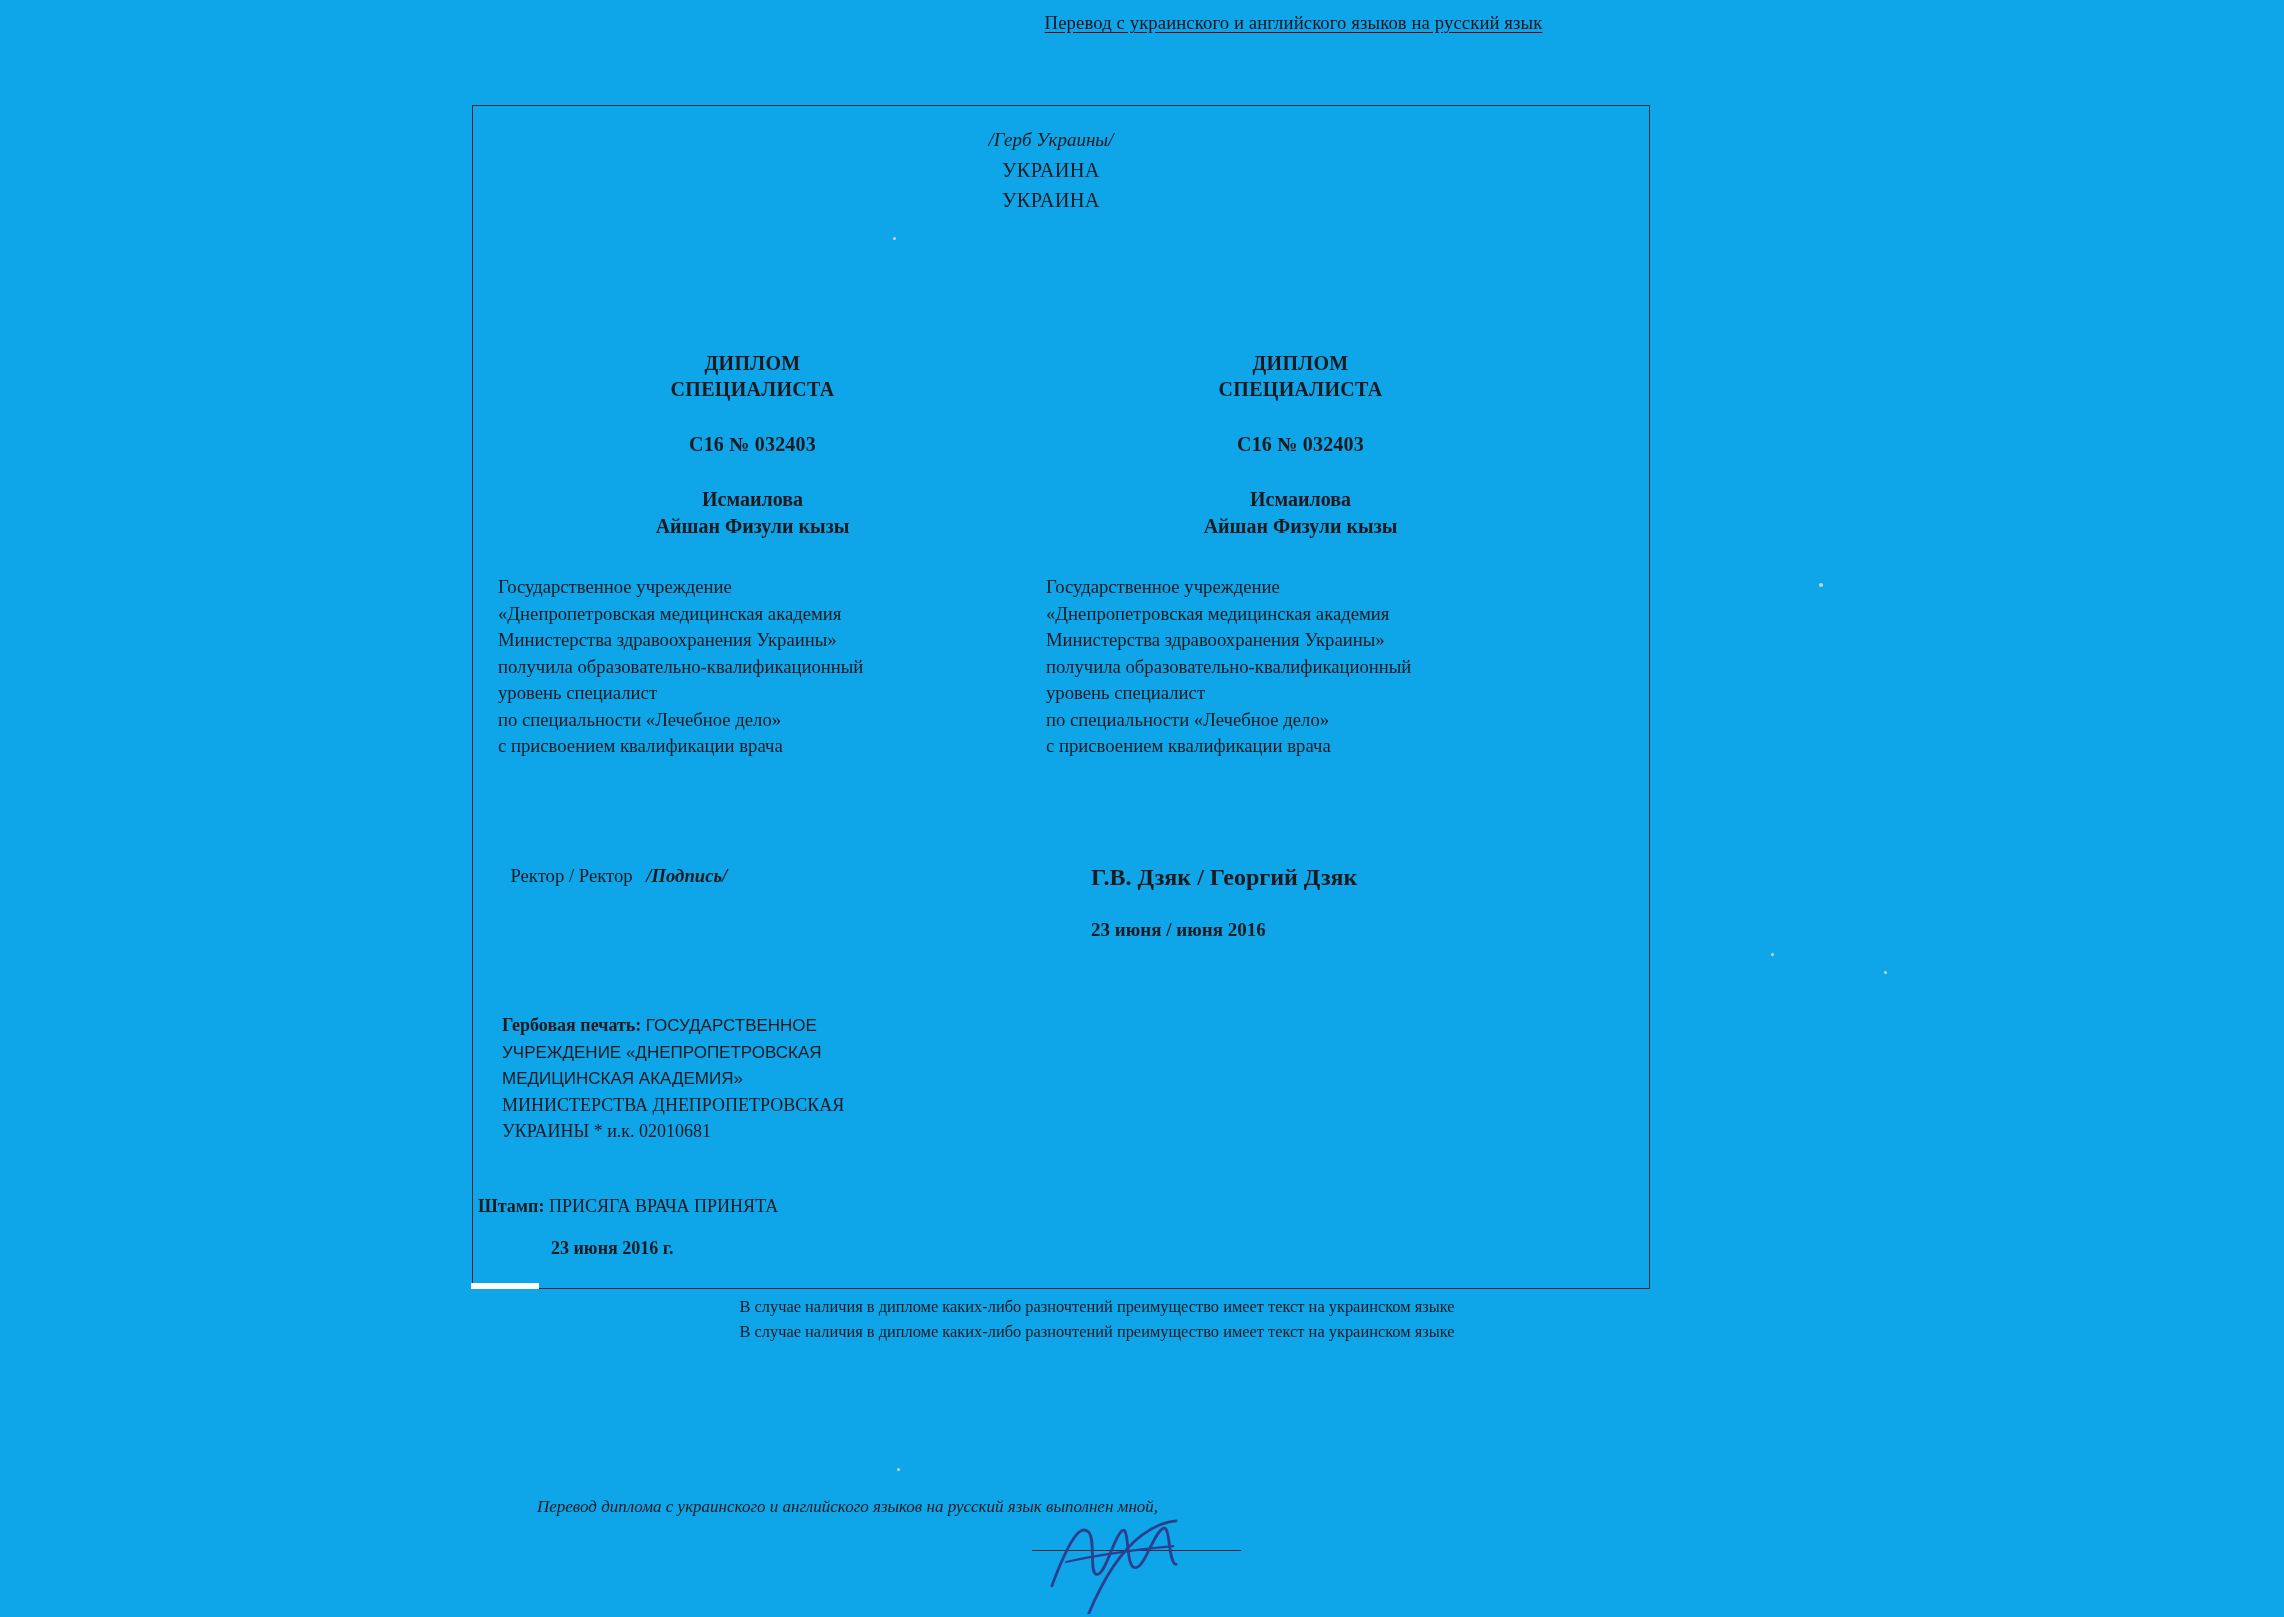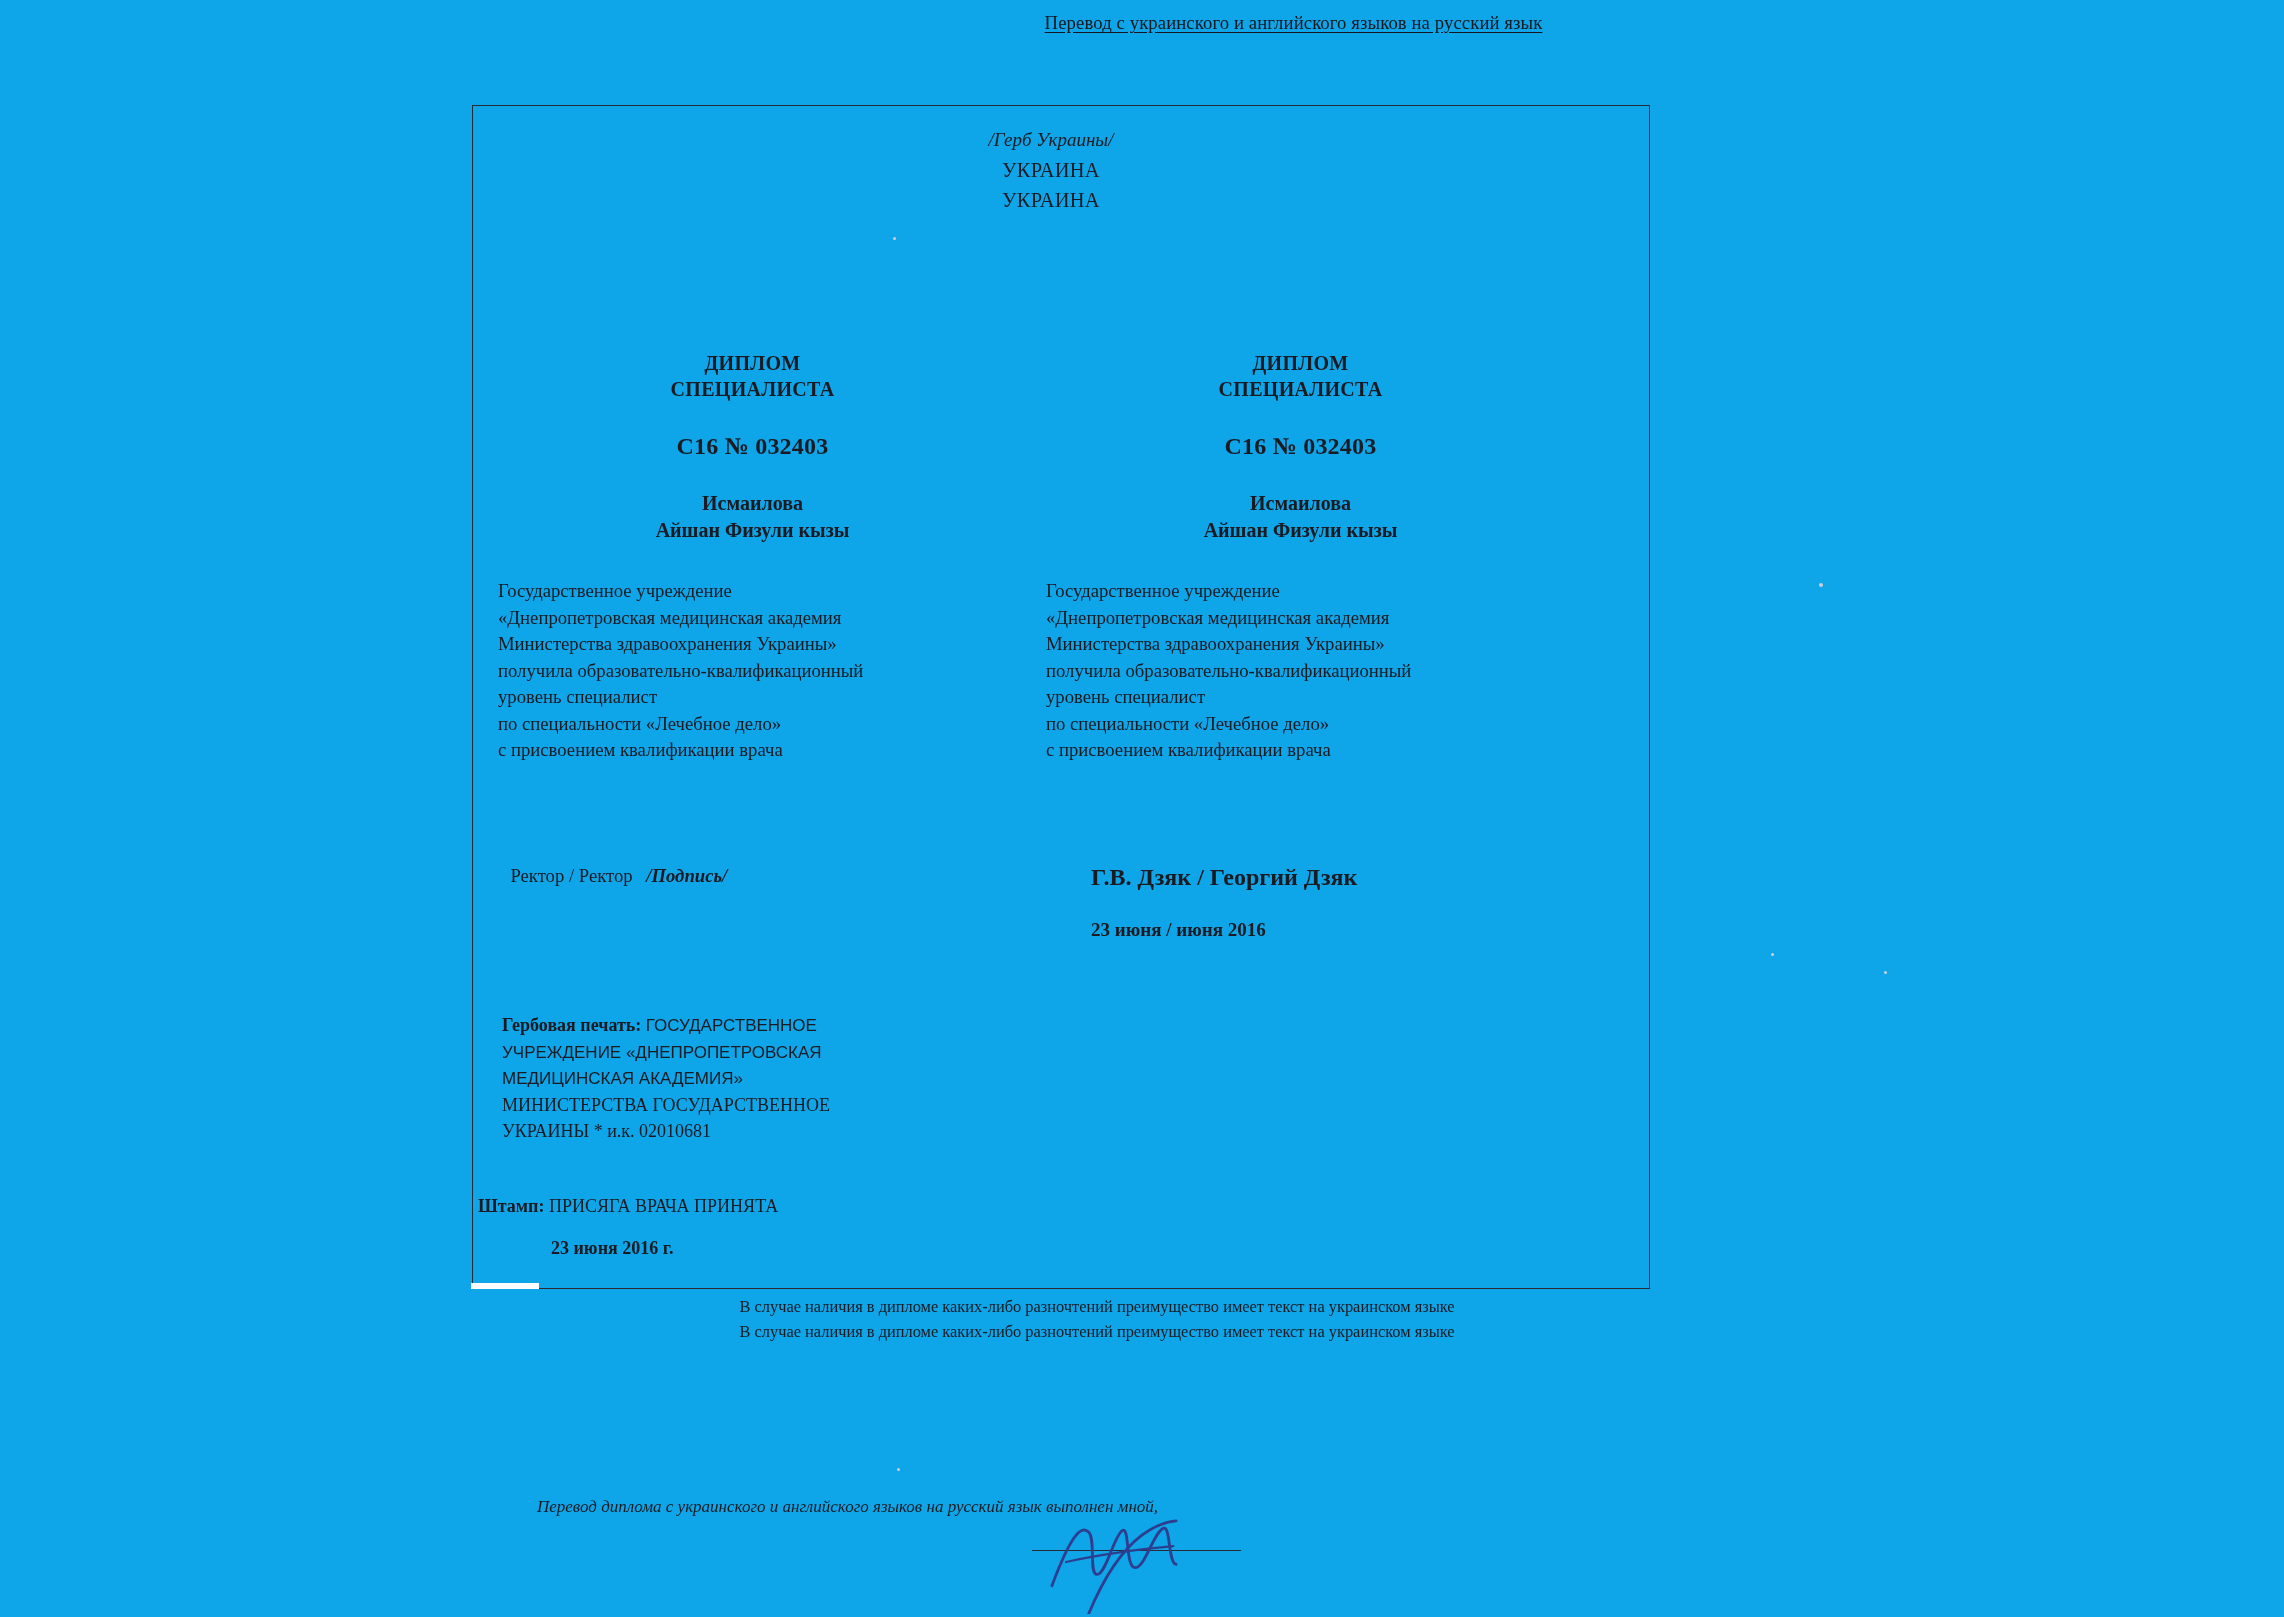--- a/index.html
+++ b/index.html
@@ -102,21 +102,21 @@
     text-align: center;
     font-weight: bold;
     font-size: 20px;
     line-height: 1.28;
     letter-spacing: 0.3px;
   }
   .dip-number {
     margin-top: 30.5px;
     text-align: center;
     font-weight: bold;
-    font-size: 24px;
+    font-size: 20px;
     letter-spacing: 0.2px;
   }
   .dip-name {
     margin-top: 30.5px;
     text-align: center;
     font-weight: bold;
     font-size: 20px;
     line-height: 1.35;
   }
   .dip-body {
@@ -291,21 +291,21 @@
   </div>
 
   <div class="rector-right">Г.В. Дзяк / Георгий Дзяк</div>
   <div class="date-right">23 июня / июня 2016</div>
 
   <div class="seal-block">
     <span class="b">Гербовая печать:</span>
     <span class="sans">ГОСУДАРСТВЕННОЕ</span><br>
     <span class="sans">УЧРЕЖДЕНИЕ «ДНЕПРОПЕТРОВСКАЯ</span><br>
     <span class="sans">МЕДИЦИНСКАЯ АКАДЕМИЯ»</span><br>
-    <span>МИНИСТЕРСТВА ГОСУДАРСТВЕННОЕ</span><br>
+    <span>МИНИСТЕРСТВА ДНЕПРОПЕТРОВСКАЯ</span><br>
     <span>УКРАИНЫ * </span><span>и.к. 02010681</span>
   </div>
 
   <div class="stamp-block">
     <span class="b">Штамп:</span>
     <span>ПРИСЯГА ВРАЧА ПРИНЯТА</span>
     <span class="ital">23 июня 2016 г.</span>
   </div>
 
   <div class="footnotes">

